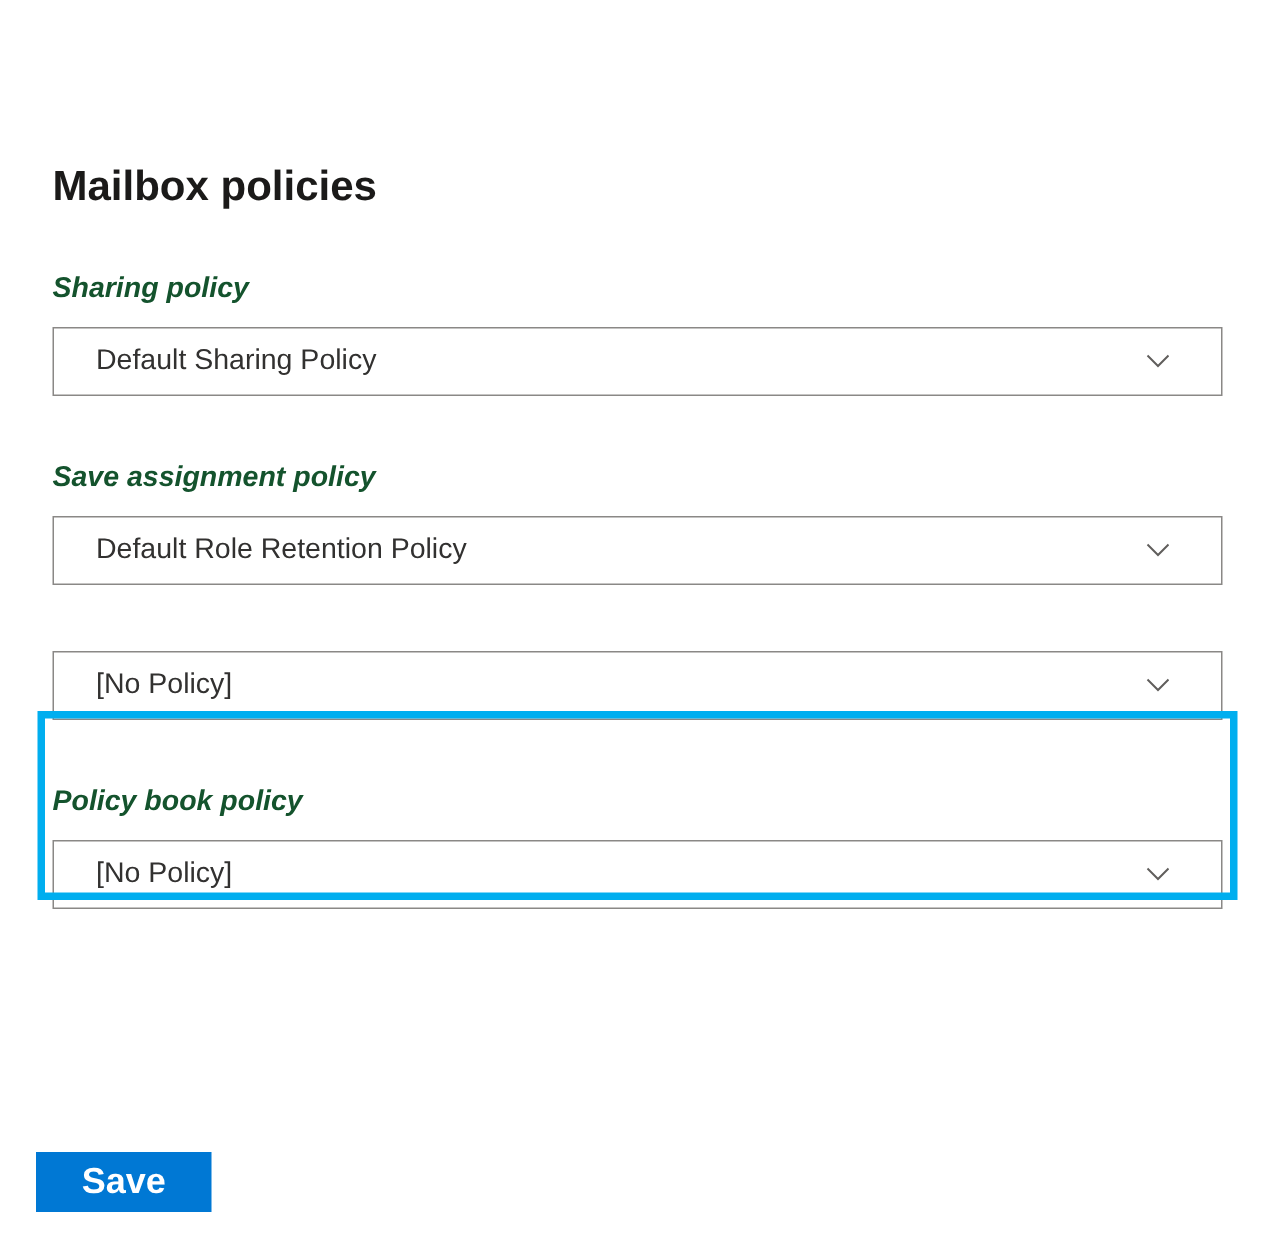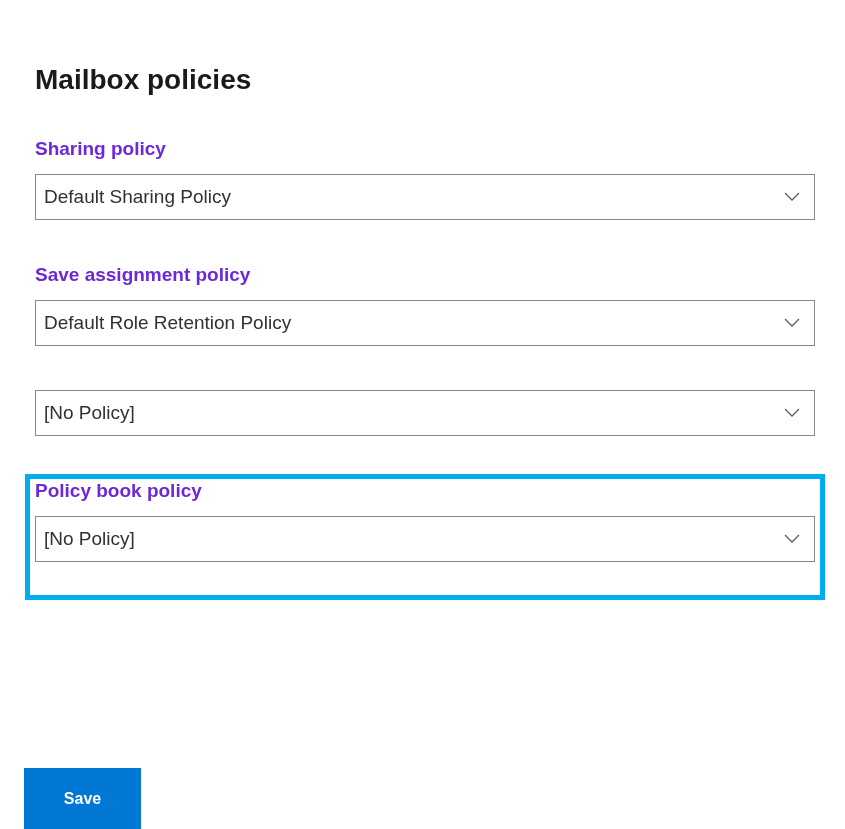--- a/index.html
+++ b/index.html
@@ -10,46 +10,48 @@
     body {
       font-family: 'Segoe UI', Tahoma, Geneva, Verdana, sans-serif;
       background: #ffffff;
       width: 845px;
       height: 829px;
       position: relative;
       padding: 0;
     }
     .container {
       padding: 64px 30px 0 35px;
+      margin-top: 44px;
     }
     .page-title {
       font-size: 28px;
       font-weight: 700;
       color: #1b1a19;
       margin-bottom: 42px;
     }
     .field-group {
       margin-bottom: 44px;
     }
     .field-label {
       font-size: 19px;
       font-weight: 600;
-      color: #6d28d9;
+      color: #14532d;
       margin-bottom: 14px;
       display: block;
+      font-style: italic;
     }
     .dropdown {
       position: relative;
       width: 780px;
       height: 46px;
       border: 1px solid #8a8886;
       background: #ffffff;
       display: flex;
       align-items: center;
-      padding: 0 8px;
+      padding: 0 28px;
       cursor: pointer;
     }
     .dropdown-value {
       font-size: 19px;
       font-weight: 400;
       color: #323130;
       flex: 1;
     }
     .chevron {
       width: 28px;
@@ -69,25 +71,25 @@
       box-sizing: border-box;
     }
     .address-book-group {
       margin-top: 44px;
     }
     .save-button {
       position: absolute;
       left: 24px;
       top: 768px;
       width: 117px;
-      height: 62px;
+      height: 40px;
       background: #0078d4;
       color: #ffffff;
       border: none;
-      font-size: 16px;
+      font-size: 24px;
       font-weight: 600;
       font-family: 'Segoe UI', Tahoma, Geneva, Verdana, sans-serif;
       cursor: pointer;
     }
   </style>
 </head>
 <body>
 
 <div class="container">
   <h1 class="page-title">Mailbox policies</h1>

